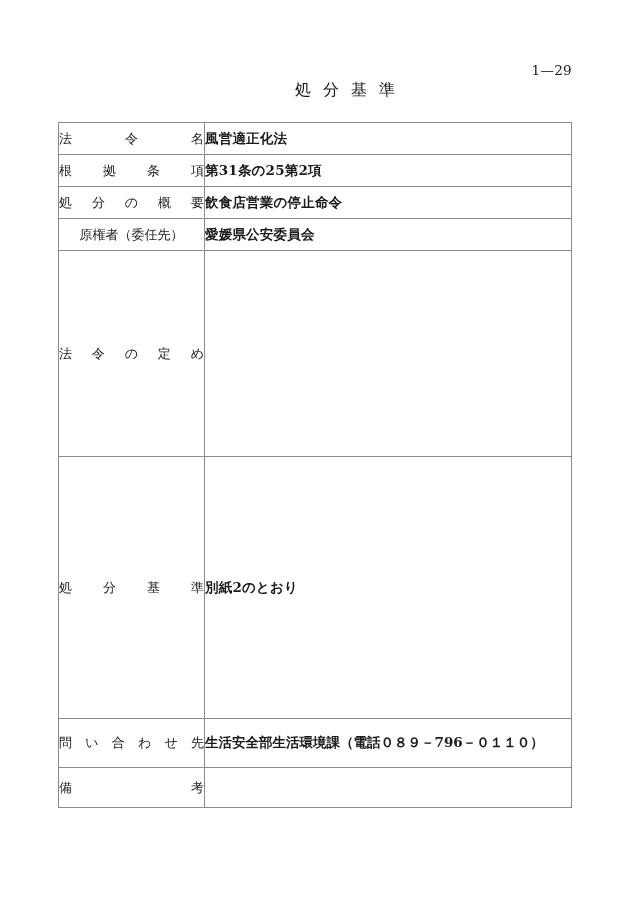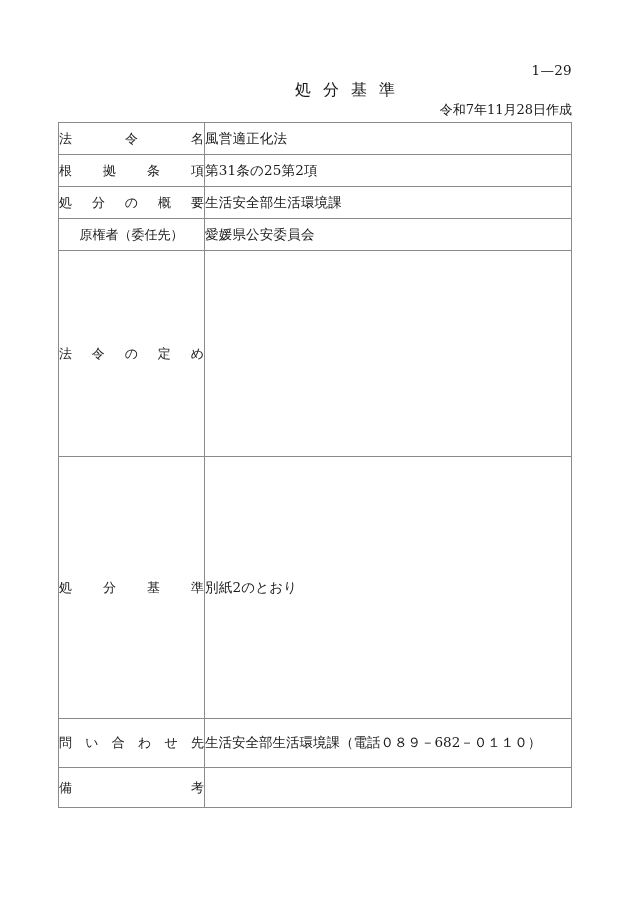--- a/index.html
+++ b/index.html
@@ -86,21 +86,21 @@
   .label-plain {
     display: block;
     width: 100%;
     text-align: center;
     white-space: nowrap;
   }
 
   .value-cell {
     width: 367px;
     font-size: 13.5px;
-    font-weight: normal;
+    font-weight: bold;
     padding: 0 9px;
     box-sizing: border-box;
     letter-spacing: 0.2px;
   }
 
   
   .row-std td { height: 32px; }
   .row-tall-provisions td { height: 206px; }
   .row-tall-criteria td { height: 262px; }
   .row-contact td { height: 49px; }
@@ -114,21 +114,20 @@
 </style>
 </head>
 <body>
 
 <div class="page">
 
   <div class="page-number">1—29</div>
 
   <div class="doc-title">処分基準</div>
 
-  <div class="created-date">令和7年11月28日作成</div>
 
   <table class="criteria-table">
     <tbody>
         <tr class="row-std">
           <td class="label-cell">
             <span class="label-inner">
               <span>法</span>
               <span>令</span>
               <span>名</span>
             </span>
@@ -149,21 +148,21 @@
         <tr class="row-std">
           <td class="label-cell">
             <span class="label-inner">
               <span>処</span>
               <span>分</span>
               <span>の</span>
               <span>概</span>
               <span>要</span>
             </span>
           </td>
-          <td class="value-cell"><span>生活安全部生活環境課</span></td>
+          <td class="value-cell"><span>飲食店営業の停止命令</span></td>
         </tr>
         <tr class="row-std">
           <td class="label-cell">
             <span class="label-plain">原権者（委任先）</span>
           </td>
           <td class="value-cell"><span>愛媛県公安委員会</span></td>
         </tr>
         <tr class="row-tall-provisions">
           <td class="label-cell">
             <span class="label-inner">
@@ -191,21 +190,21 @@
           <td class="label-cell">
             <span class="label-inner">
               <span>問</span>
               <span>い</span>
               <span>合</span>
               <span>わ</span>
               <span>せ</span>
               <span>先</span>
             </span>
           </td>
-          <td class="value-cell"><span class="contact-value">生活安全部生活環境課（電話０８９－682－０１１０）</span></td>
+          <td class="value-cell"><span class="contact-value">生活安全部生活環境課（電話０８９－796－０１１０）</span></td>
         </tr>
         <tr class="row-remarks">
           <td class="label-cell">
             <span class="label-inner">
               <span>備</span>
               <span>考</span>
             </span>
           </td>
           <td class="value-cell empty"><span></span></td>
         </tr>

